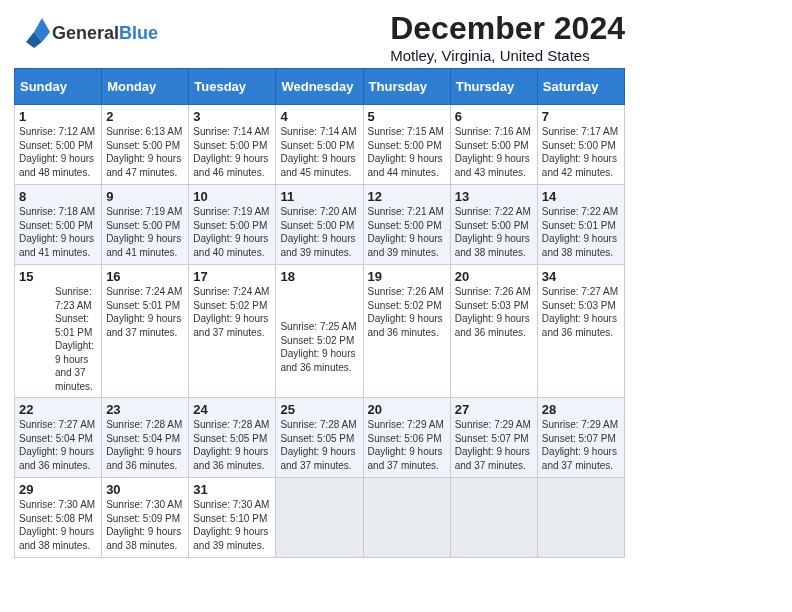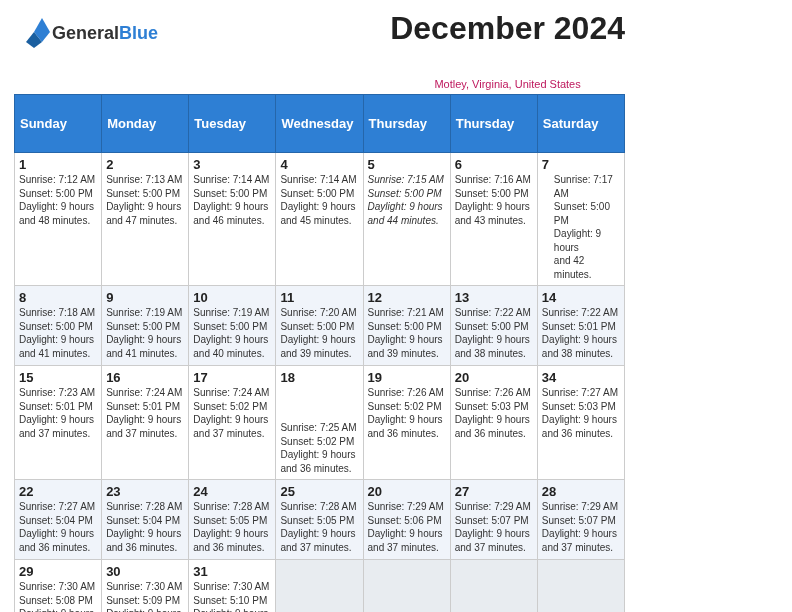--- a/index.html
+++ b/index.html
@@ -19,44 +19,43 @@
       align-items: flex-start;
       justify-content: space-between;
       margin-bottom: 4px;
     }
     .logo {
       display: flex;
       align-items: center;
       margin-top: 4px;
     }
     .title-block {
-      text-align: center;
+      text-align: left;
     }
     .main-title {
       font-size: 32px;
       font-weight: bold;
       color: #222;
     }
     .subtitle {
-      font-size: 11px;
-      color: #be185d;
-      margin-top: 31px;
+      font-size: 15px;
+      color: #0f172a;
     }
     .calendar-table {
       width: 100%;
       border-collapse: collapse;
       table-layout: fixed;
     }
     .calendar-table th {
       background-color: #2e7fd4;
       color: #fff;
       font-size: 13px;
       font-weight: bold;
       text-align: left;
-      padding: 21px 5px;
+      padding: 10px 5px;
       border: 1px solid #2566aa;
     }
     .calendar-table td {
       vertical-align: top;
       font-size: 10.5px;
       color: #222;
       padding: 4px 4px;
       border: 1px solid #ccc;
       background: #fff;
       height: 80px;
@@ -117,56 +116,56 @@
     <tr>
           <td>
             <span class="day-num">1</span>
             <div class="cell-text" style="white-space: pre-line;">Sunrise: 7:12 AM
 Sunset: 5:00 PM
 Daylight: 9 hours
 and 48 minutes.</div>
           </td>
           <td>
             <span class="day-num">2</span>
-            <div class="cell-text" style="white-space: pre-line;">Sunrise: 7:13 AM
+            <div class="cell-text" style="white-space: pre-line;">Sunrise: 6:13 AM
 Sunset: 5:00 PM
 Daylight: 9 hours
 and 47 minutes.</div>
           </td>
           <td>
             <span class="day-num">3</span>
             <div class="cell-text" style="white-space: pre-line;">Sunrise: 7:14 AM
 Sunset: 5:00 PM
 Daylight: 9 hours
 and 46 minutes.</div>
           </td>
           <td>
             <span class="day-num">4</span>
             <div class="cell-text" style="white-space: pre-line;">Sunrise: 7:14 AM
 Sunset: 5:00 PM
 Daylight: 9 hours
 and 45 minutes.</div>
           </td>
           <td>
             <span class="day-num">5</span>
-            <div class="cell-text" style="white-space: pre-line; font-style: italic;">Sunrise: 7:15 AM
+            <div class="cell-text" style="white-space: pre-line;">Sunrise: 7:15 AM
 Sunset: 5:00 PM
 Daylight: 9 hours
 and 44 minutes.</div>
           </td>
           <td>
             <span class="day-num">6</span>
             <div class="cell-text" style="white-space: pre-line;">Sunrise: 7:16 AM
 Sunset: 5:00 PM
 Daylight: 9 hours
 and 43 minutes.</div>
           </td>
           <td>
             <span class="day-num">7</span>
-            <div class="cell-text" style="white-space: pre-line; margin-left: 12px;">Sunrise: 7:17 AM
+            <div class="cell-text" style="white-space: pre-line;">Sunrise: 7:17 AM
 Sunset: 5:00 PM
 Daylight: 9 hours
 and 42 minutes.</div>
           </td>
         </tr>
         <tr>
           <td>
             <span class="day-num">8</span>
             <div class="cell-text" style="white-space: pre-line;">Sunrise: 7:18 AM
 Sunset: 5:00 PM
@@ -212,21 +211,21 @@
             <span class="day-num">14</span>
             <div class="cell-text" style="white-space: pre-line;">Sunrise: 7:22 AM
 Sunset: 5:01 PM
 Daylight: 9 hours
 and 38 minutes.</div>
           </td>
         </tr>
         <tr>
           <td>
             <span class="day-num">15</span>
-            <div class="cell-text" style="white-space: pre-line;">Sunrise: 7:23 AM
+            <div class="cell-text" style="white-space: pre-line; margin-left: 36px;">Sunrise: 7:23 AM
 Sunset: 5:01 PM
 Daylight: 9 hours
 and 37 minutes.</div>
           </td>
           <td>
             <span class="day-num">16</span>
             <div class="cell-text" style="white-space: pre-line;">Sunrise: 7:24 AM
 Sunset: 5:01 PM
 Daylight: 9 hours
 and 37 minutes.</div>

